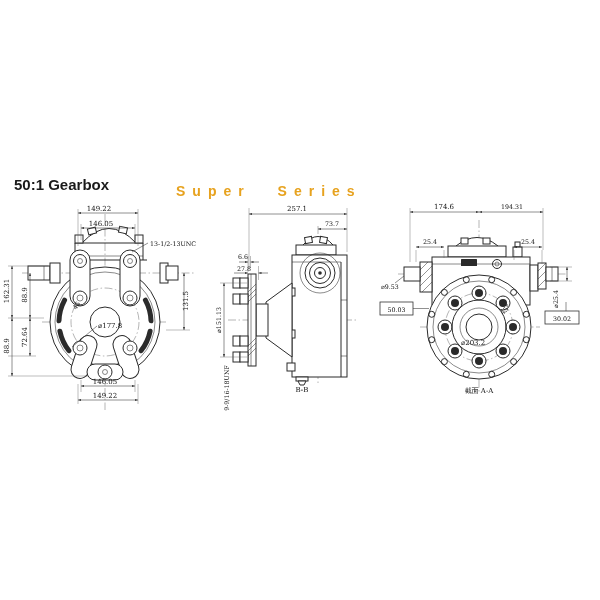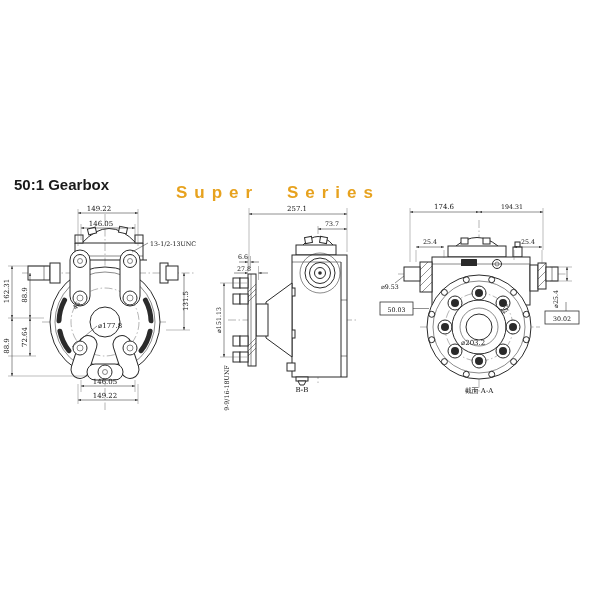--- a/index.html
+++ b/index.html
@@ -1,20 +1,20 @@
 <!DOCTYPE html>
 <html><head>
 <meta charset="utf-8">
 <style>
   html,body{margin:0;padding:0;background:#ffffff;}
   .page{position:relative;width:600px;height:600px;background:#fff;overflow:hidden;
         font-family:"Liberation Sans", sans-serif;}
   .main-title{position:absolute;left:14px;top:176px;font-size:15px;font-weight:bold;
         color:#1a1a1a;letter-spacing:0px;}
-  .series-title{position:absolute;left:176px;top:183px;font-size:17px;font-weight:bold;
+  .series-title{position:absolute;left:176px;top:183px;font-size:14px;font-weight:bold;
         color:#E7A21E;letter-spacing:7px;word-spacing:16px;}
   svg{position:absolute;left:0;top:0;}
   .ln{fill:none;stroke:#2b2b2b;stroke-width:1;}
   .lnf{fill:#ffffff;stroke:#2b2b2b;stroke-width:1;}
   .thin{fill:none;stroke:#2b2b2b;stroke-width:0.55;}
   .cl{fill:none;stroke:#6a6a6a;stroke-width:0.5;stroke-dasharray:8 2.5 1.5 2.5;}
   .dim{fill:none;stroke:#333;stroke-width:0.55;}
   .ext{fill:none;stroke:#555;stroke-width:0.4;}
   .slot{fill:none;stroke:#2b2b2b;stroke-width:5;stroke-linecap:round;}
   .hatch{stroke:#2b2b2b;stroke-width:0.5;}

